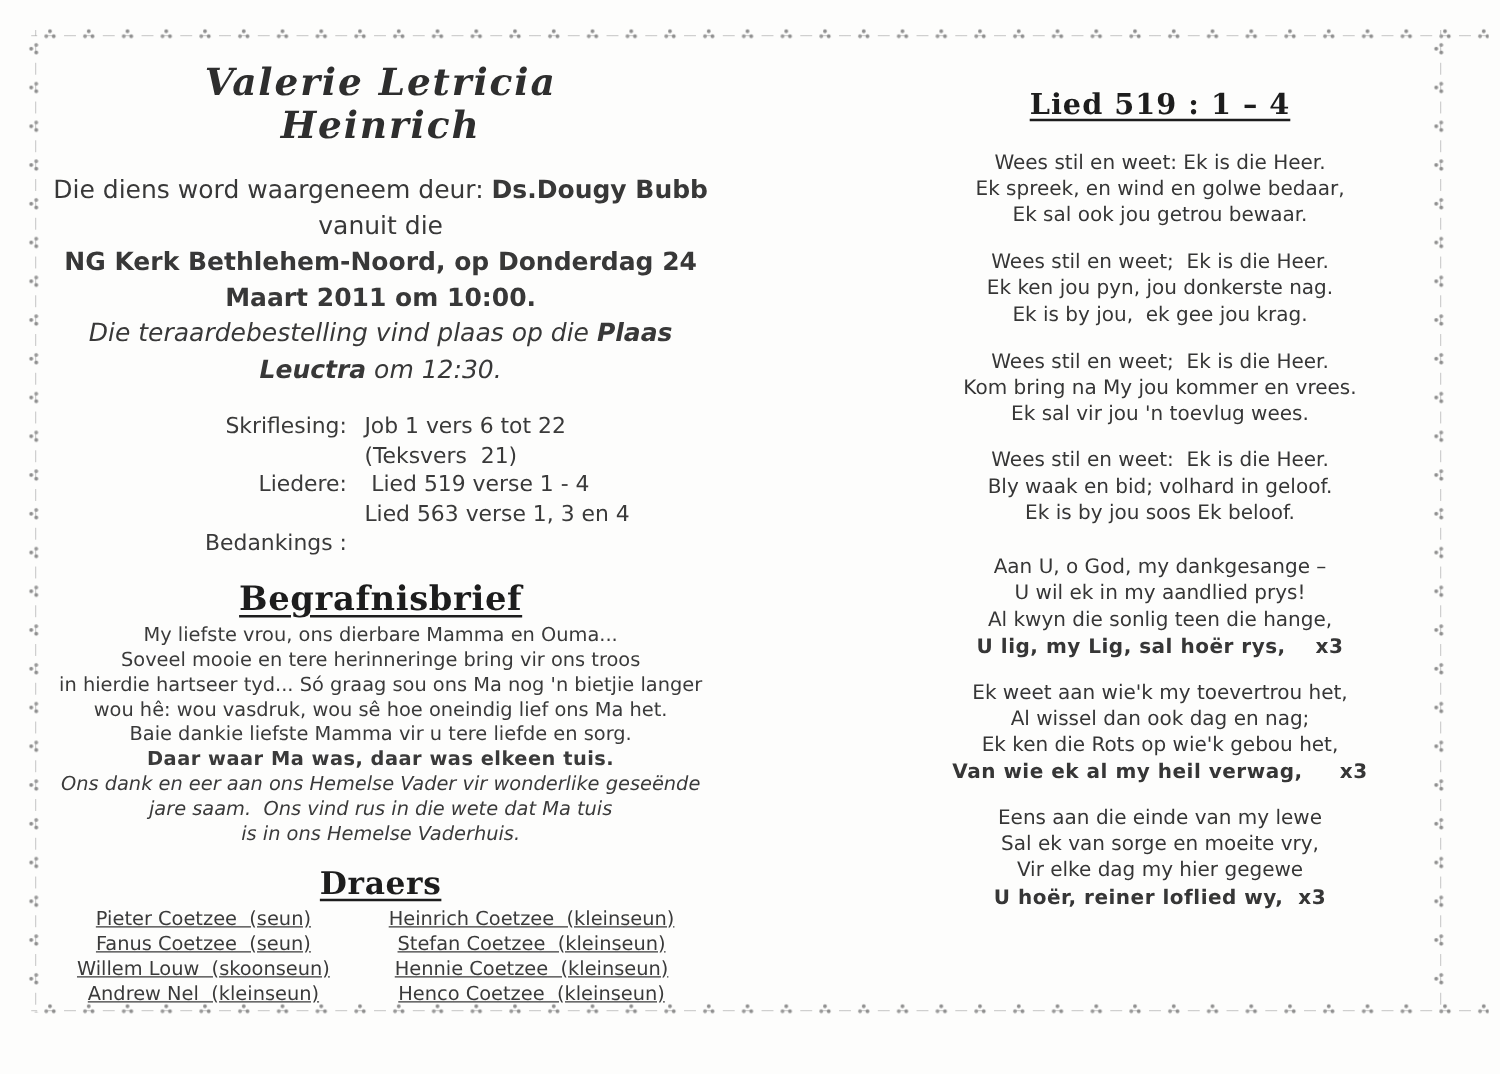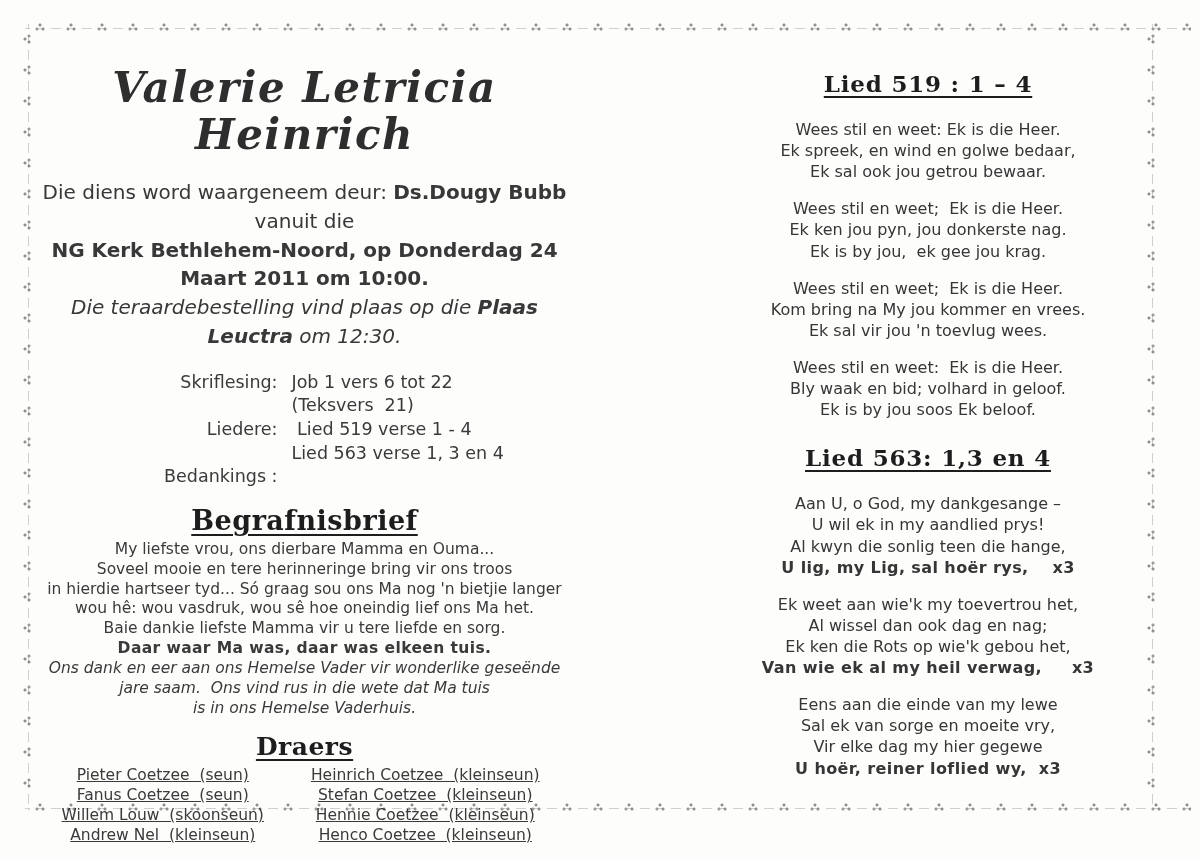--- a/index.html
+++ b/index.html
@@ -37,22 +37,21 @@
   }
   .frame-left{left:22px;}
   .frame-right{left:1146px;}
   
   .col-left{position:absolute;left:42px;top:50px;width:525px;text-align:center;}
   .col-right{position:absolute;left:752px;top:70px;width:352px;text-align:center;}
   
   .intro{font-size:17px;letter-spacing:.3px;color:#3f3f3f;}
   .deceased-name{
     font-family:"DejaVu Serif", serif;font-style:italic;font-weight:bold;
-    font-size:42px;line-height:1.12;letter-spacing:1.5px;color:#2e2e2e;
-    margin-top:14px;
+    font-size:30px;line-height:1.12;letter-spacing:1.5px;color:#2e2e2e;
   }
   .service-info{margin-top:20px;font-size:20px;line-height:1.44;color:#383838;}
   .service-info .b{font-weight:bold;}
   .service-line3{font-style:italic;}
   .program{
     margin:20px auto 16px auto;display:grid;grid-template-columns:218px auto;
     column-gap:14px;font-size:17.5px;line-height:1.35;text-align:left;width:490px;
   }
   .program .p-label{text-align:right;white-space:pre-wrap;}
   .program .p-value{text-align:left;white-space:pre-wrap;}
@@ -147,21 +146,20 @@
   <p class="verse">Wees stil en weet;  Ek is die Heer.
 Ek ken jou pyn, jou donkerste nag.
 Ek is by jou,  ek gee jou krag.</p>
   <p class="verse">Wees stil en weet;  Ek is die Heer.
 Kom bring na My jou kommer en vrees.
 Ek sal vir jou 'n toevlug wees.</p>
   <p class="verse">Wees stil en weet:  Ek is die Heer.
 Bly waak en bid; volhard in geloof.
 Ek is by jou soos Ek beloof.</p>
 
-  <div class="section-heading lied-title lied-title-2">Lied 563: 1,3 en 4</div>
   <p class="verse verse-first"><span>Aan U, o God, my dankgesange –
 U wil ek in my aandlied prys!
 Al kwyn die sonlig teen die hange,</span><span class="verse-last">U lig, my Lig, sal hoër rys,    x3</span></p>
   <p class="verse"><span>Ek weet aan wie'k my toevertrou het,
 Al wissel dan ook dag en nag;
 Ek ken die Rots op wie'k gebou het,</span><span class="verse-last">Van wie ek al my heil verwag,     x3</span></p>
   <p class="verse"><span>Eens aan die einde van my lewe
 Sal ek van sorge en moeite vry,
 Vir elke dag my hier gegewe</span><span class="verse-last">U hoër, reiner loflied wy,  x3</span></p>
 

